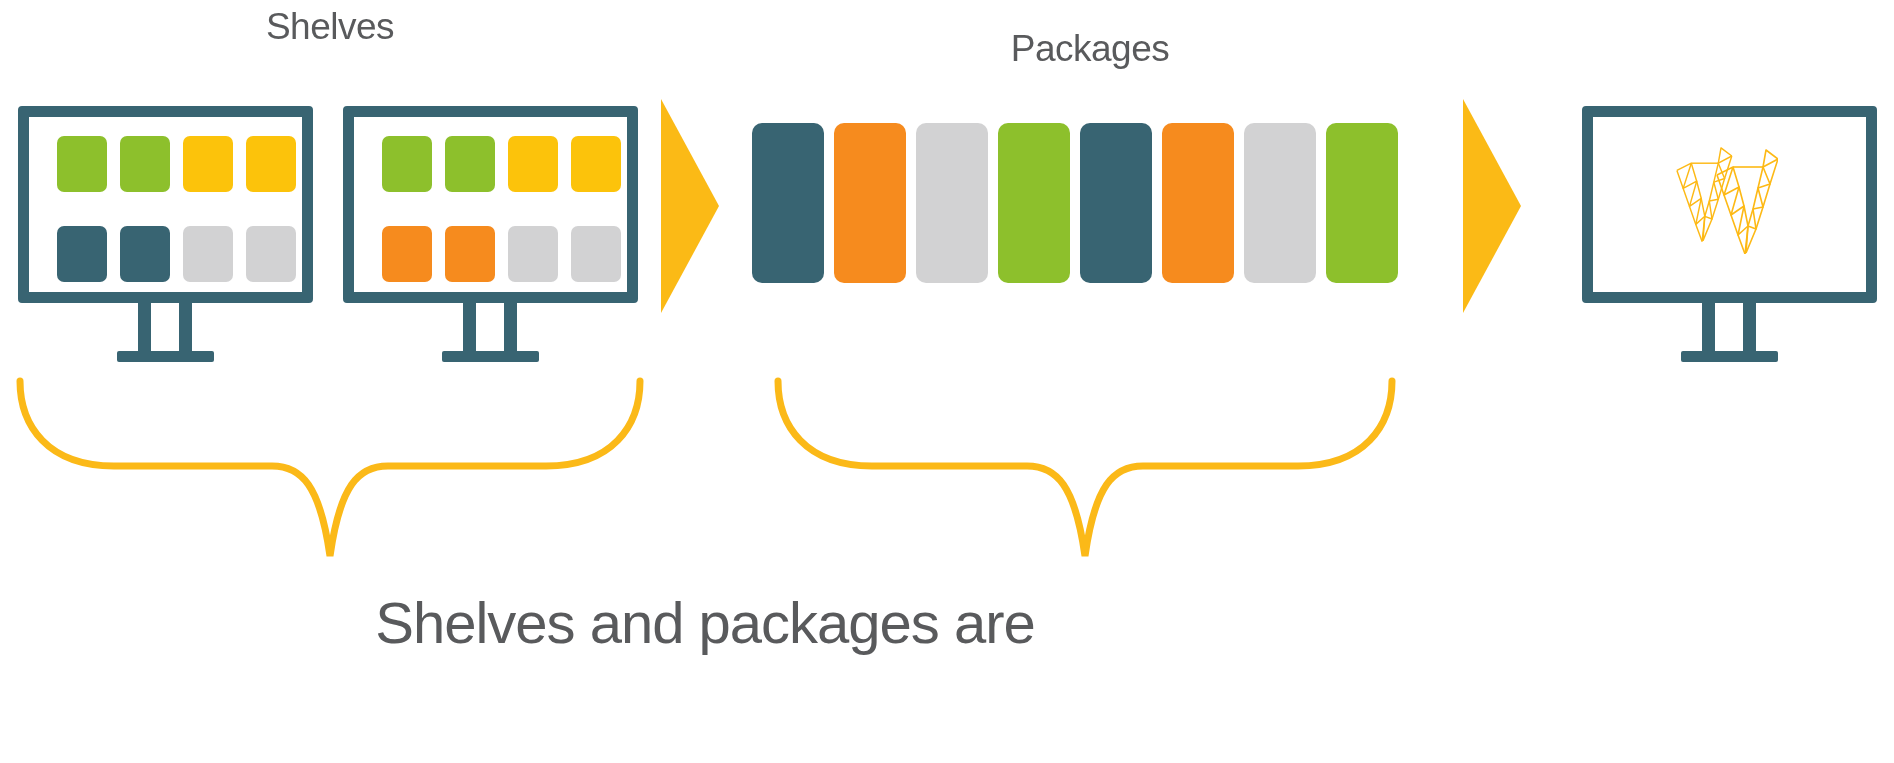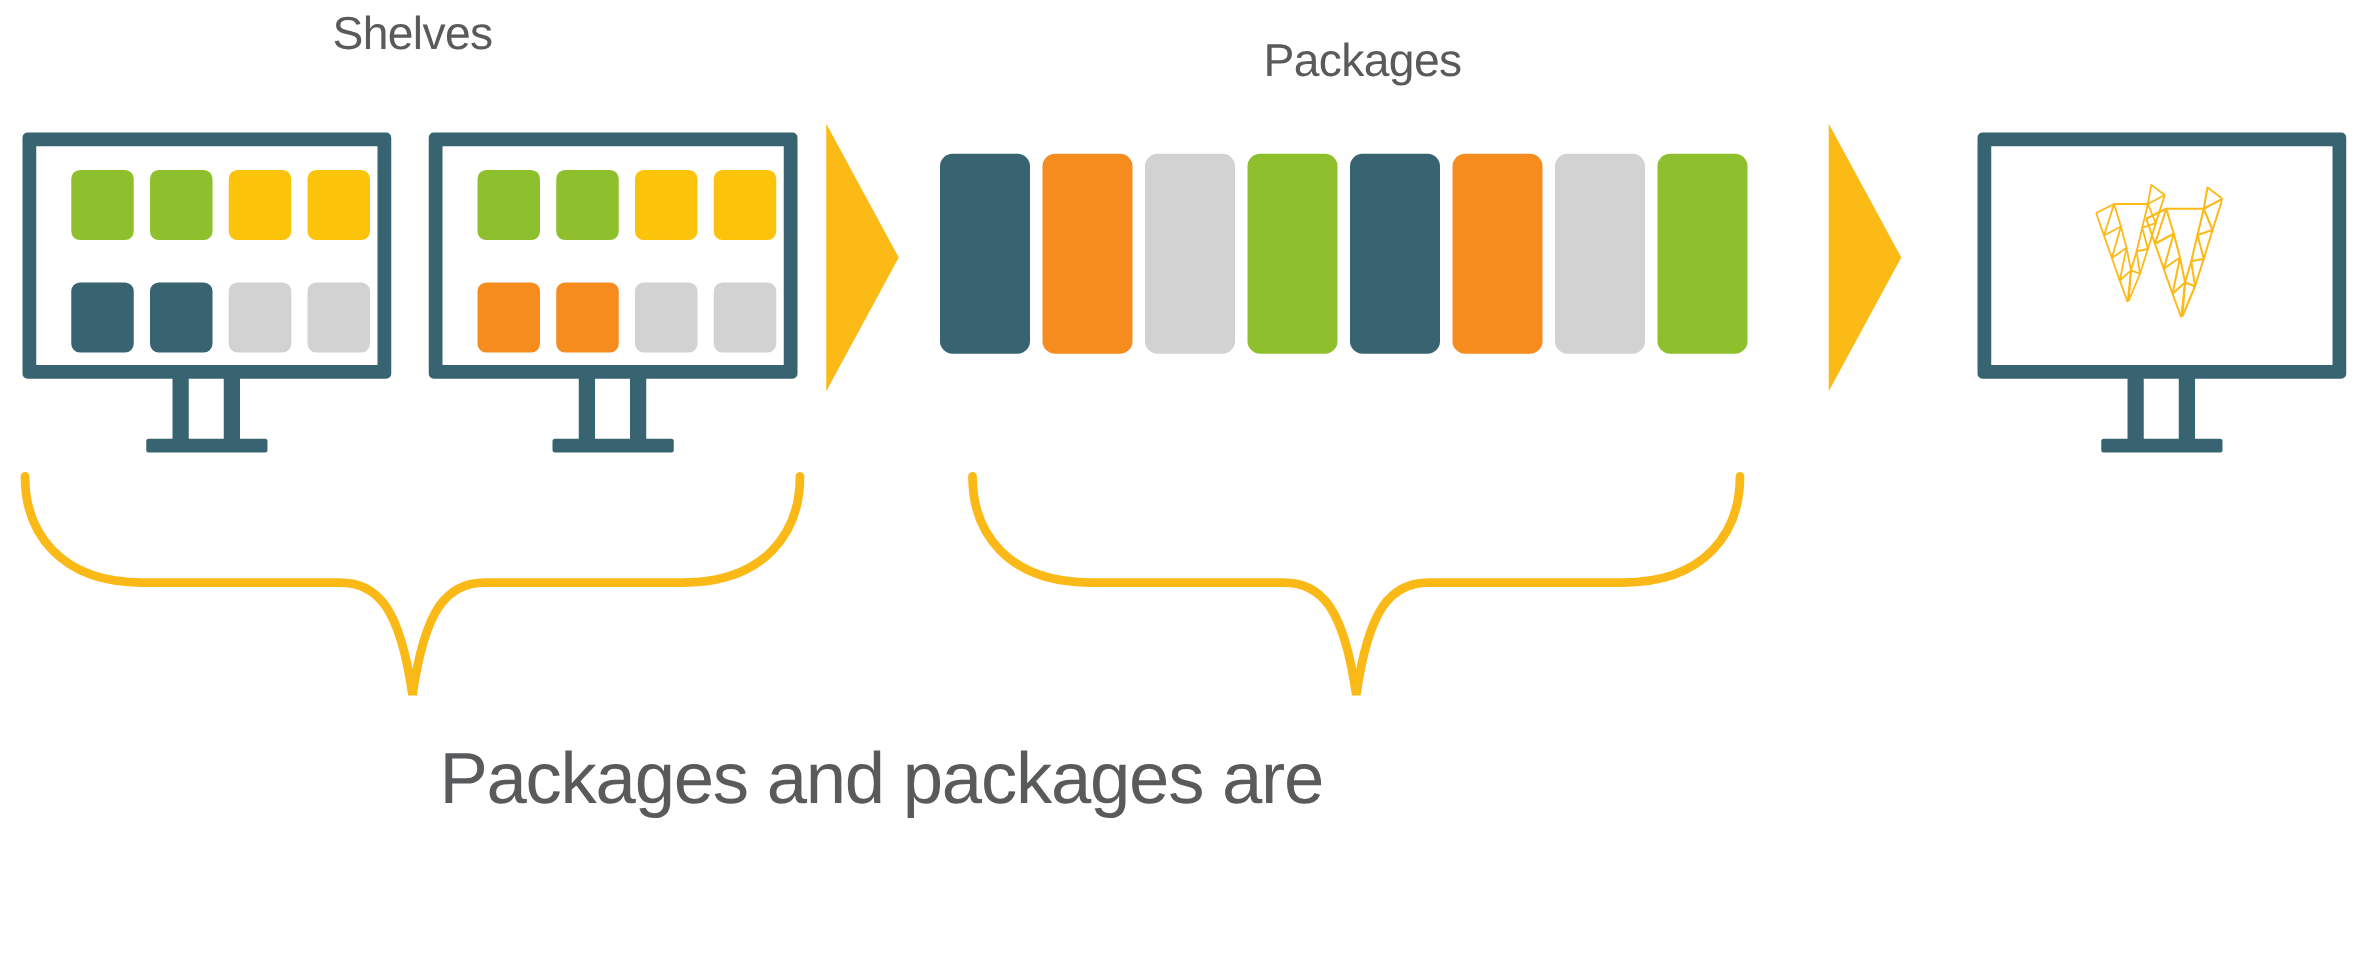--- a/index.html
+++ b/index.html
@@ -151,16 +151,16 @@
     <path d="M6,7 C6,52 34,92 100,92 L258,92 C288,92 306,112 316,182
              C326,112 344,92 374,92 L532,92 C598,92 626,52 626,7" fill="none" stroke="var(--c-brace)" stroke-width="7" stroke-linecap="round"></path>
   </svg>
 
   <svg class="brace" id="brace-2" width="626" height="190" viewBox="0 0 626 190">
     <path d="M6,7 C6,52 34,92 100,92 L255,92 C285,92 303,112 313,182
              C323,112 341,92 371,92 L526,92 C592,92 620,52 620,7" fill="none" stroke="var(--c-brace)" stroke-width="7" stroke-linecap="round"></path>
   </svg>
 
   <div class="caption">
-    <div>Packages and packages are</div>
+    <div>Shelves and packages are</div>
   </div>
 
 </div>
 
 </body></html>

